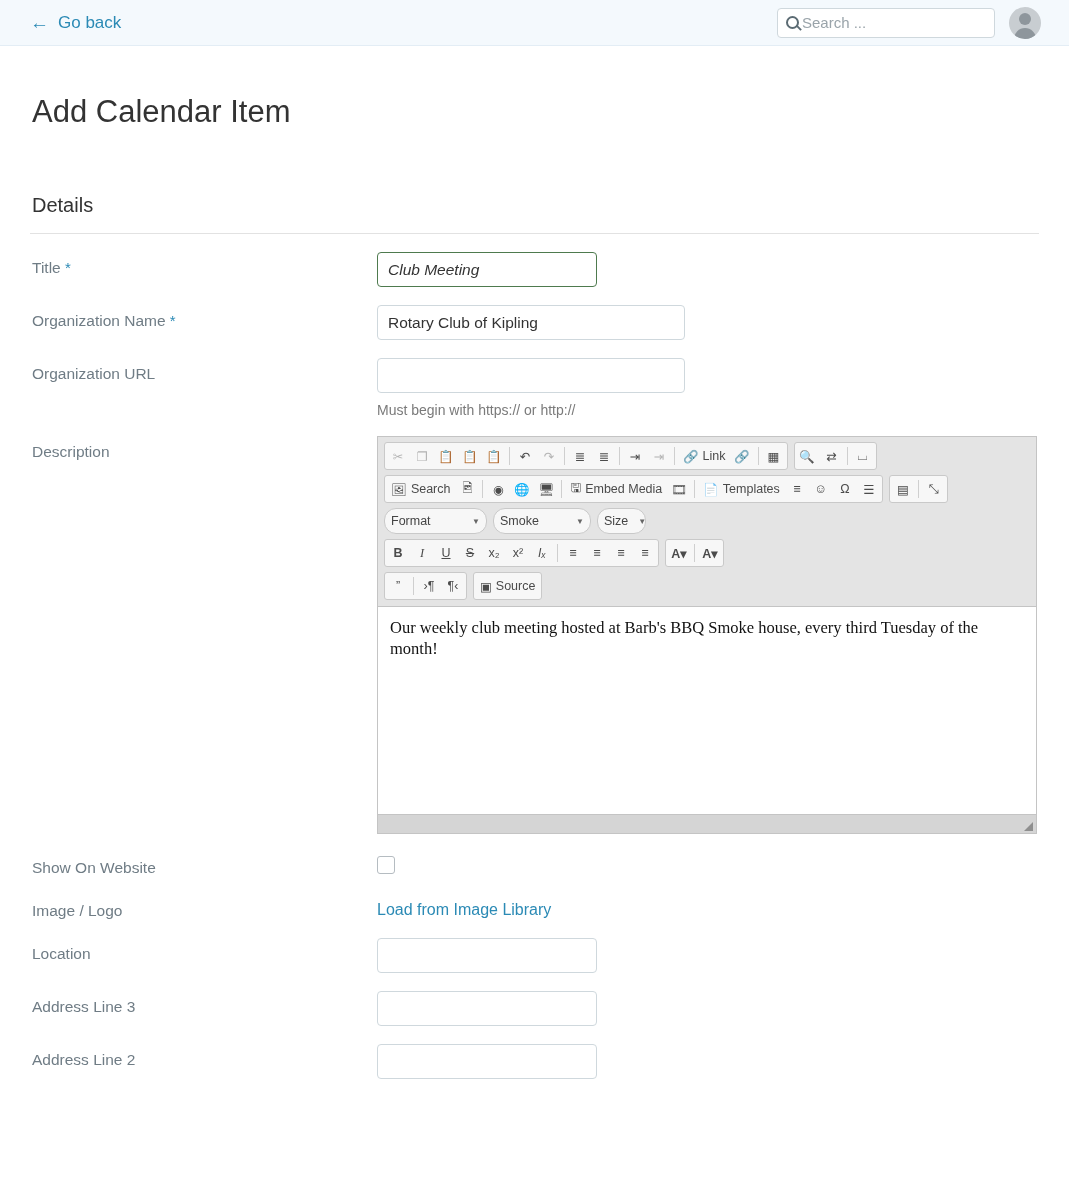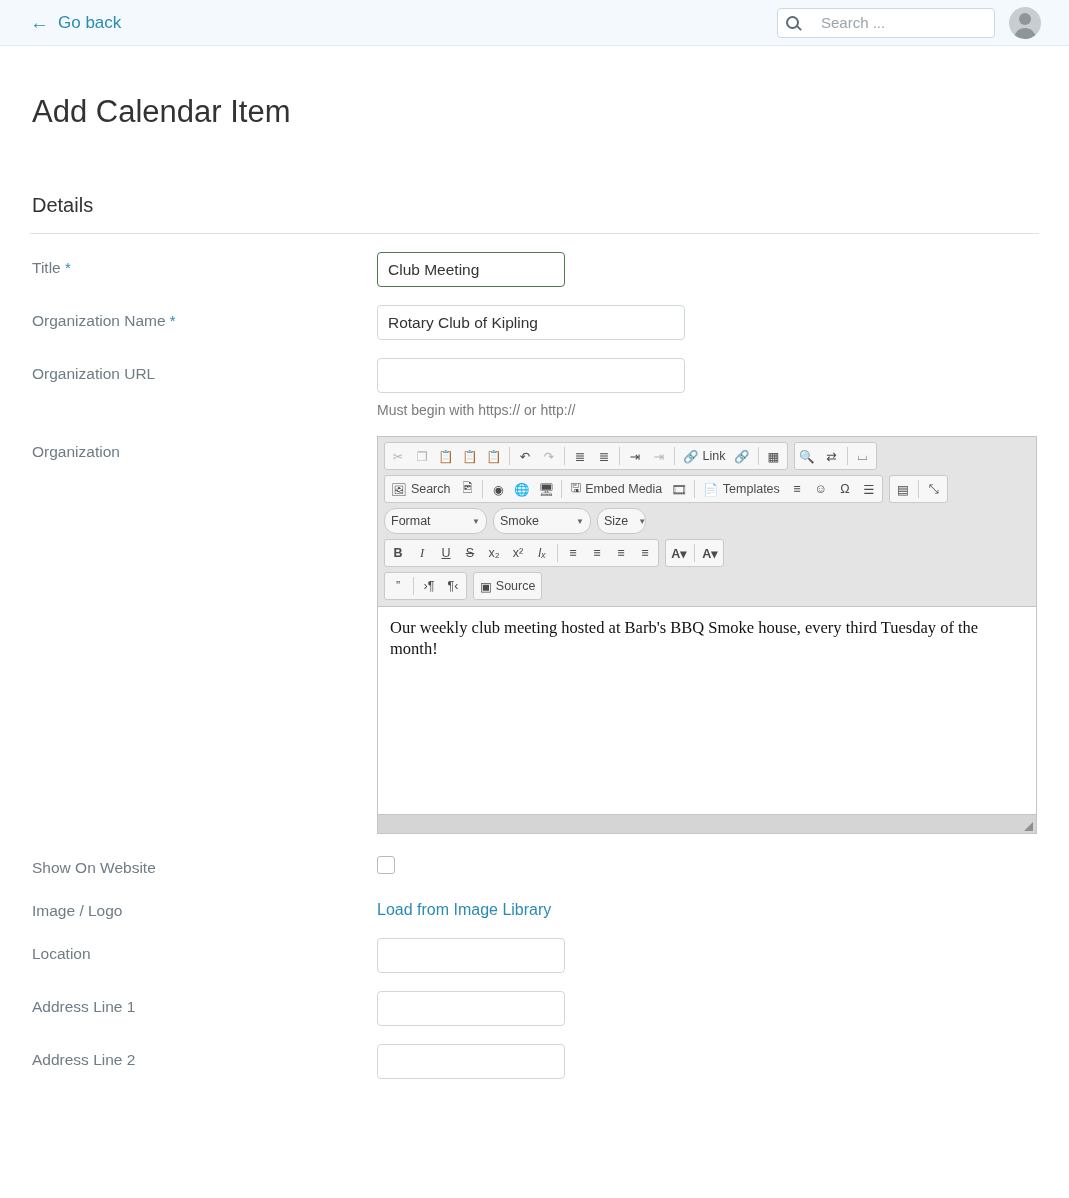--- a/index.html
+++ b/index.html
@@ -39,21 +39,21 @@
   }
   .search-box {
     width: 218px;
     height: 30px;
     border: 1px solid #cfd8dd;
     border-radius: 4px;
     background: #fff;
     display: flex;
     align-items: center;
     padding: 0 8px;
-    gap: 20px;
+    gap: 1px;
   }
   .search-box .mag {
     width: 13px; height: 13px;
     border: 2px solid #5b6b73;
     border-radius: 50%;
     position: relative;
     flex: none;
   }
   .search-box .mag:after {
     content: "";
@@ -137,21 +137,21 @@
     height: 35px;
     border: 1px solid #cfd8dd;
     border-radius: 4px;
     padding: 0 10px;
     font-size: 15.5px;
     color: #333;
     font-family: "Liberation Sans", sans-serif;
     outline: none;
     background: #fff;
   }
-  input.w-220 { width: 188px; }
+  input.w-220 { width: 220px; font-style: italic; }
   input.w-332 { width: 308px; }
   input.focused { border: 1.5px solid #4e7a4e; }
   .helper {
     font-size: 14px;
     color: #7a7a7a;
     margin-top: 9px;
   }
 
   
   .editor {
@@ -318,21 +318,21 @@
 
   <div class="form-row">
     <div class="form-label">Organization URL</div>
     <div class="form-field">
       <input class="text-input w-332" type="text" value="" style="">
       <div class="helper">Must begin with https:// or http://</div>
     </div>
   </div>
 
   <div class="form-row">
-    <div class="form-label">Organization</div>
+    <div class="form-label">Description</div>
     <div class="form-field">
       <div class="editor">
         <div class="toolbar">
 
           <div class="tb-row">
             <div class="tb-group">
               <div class="tb-btn dim">✂</div>
               <div class="tb-btn dim">❐</div>
               <div class="tb-btn">📋</div>
               <div class="tb-btn">📋</div>
@@ -472,21 +472,21 @@
   </div>
 
   <div class="form-row">
     <div class="form-label">Location</div>
     <div class="form-field">
       <input class="text-input w-220" type="text" value="" style="">
     </div>
   </div>
 
   <div class="form-row">
-    <div class="form-label">Address Line 1</div>
+    <div class="form-label">Address Line 3</div>
     <div class="form-field">
       <input class="text-input w-220" type="text" value="" style="">
     </div>
   </div>
 
   <div class="form-row">
     <div class="form-label">Address Line 2</div>
     <div class="form-field">
       <input class="text-input w-220" type="text" value="" style="">
     </div>

